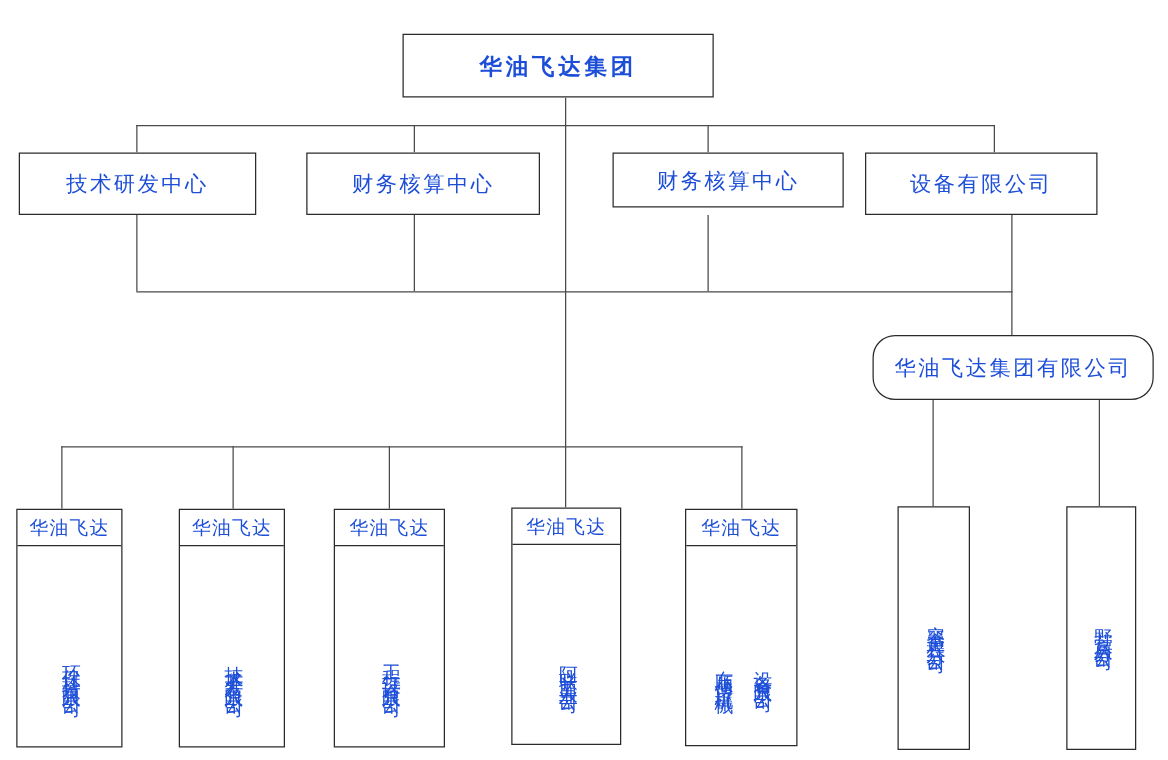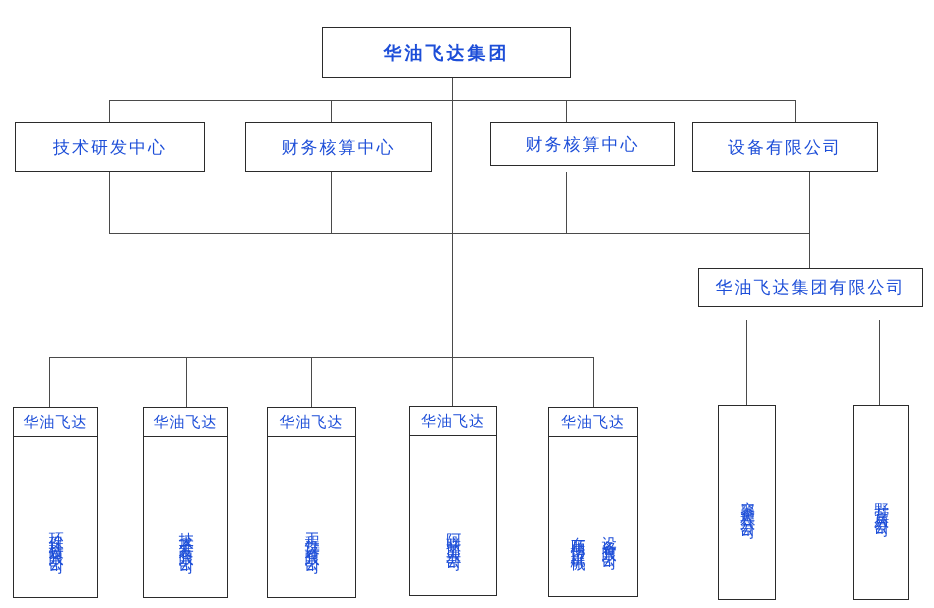--- a/index.html
+++ b/index.html
@@ -107,21 +107,21 @@
   <div class="node" style="left:245px; top:122px; width:187px; height:50px;">
     <span class="label">财务核算中心</span>
   </div>
   <div class="node" style="left:472px; top:122px; width:185px; height:44px;margin-left:18px;">
     <span class="label">财务核算中心</span>
   </div>
   <div class="node" style="left:692px; top:122px; width:186px; height:50px;">
     <span class="label">设备有限公司</span>
   </div>
 
-  <div class="node" style="left:698px; top:268px; width:225px; height:39px;">
+  <div class="node" style="left:698px; top:268px; width:225px; height:52px;border-radius:18px;">
     <span class="label">华油飞达集团有限公司</span>
   </div>
 
   <div class="node subbox" style="left:13px; top:407px; width:85px; height:191px;">
     <div class="sub-header">华油飞达</div>
     <div class="sub-body">
       <span class="vtext">环保科技有限公司</span>
     </div>
   </div>
 

